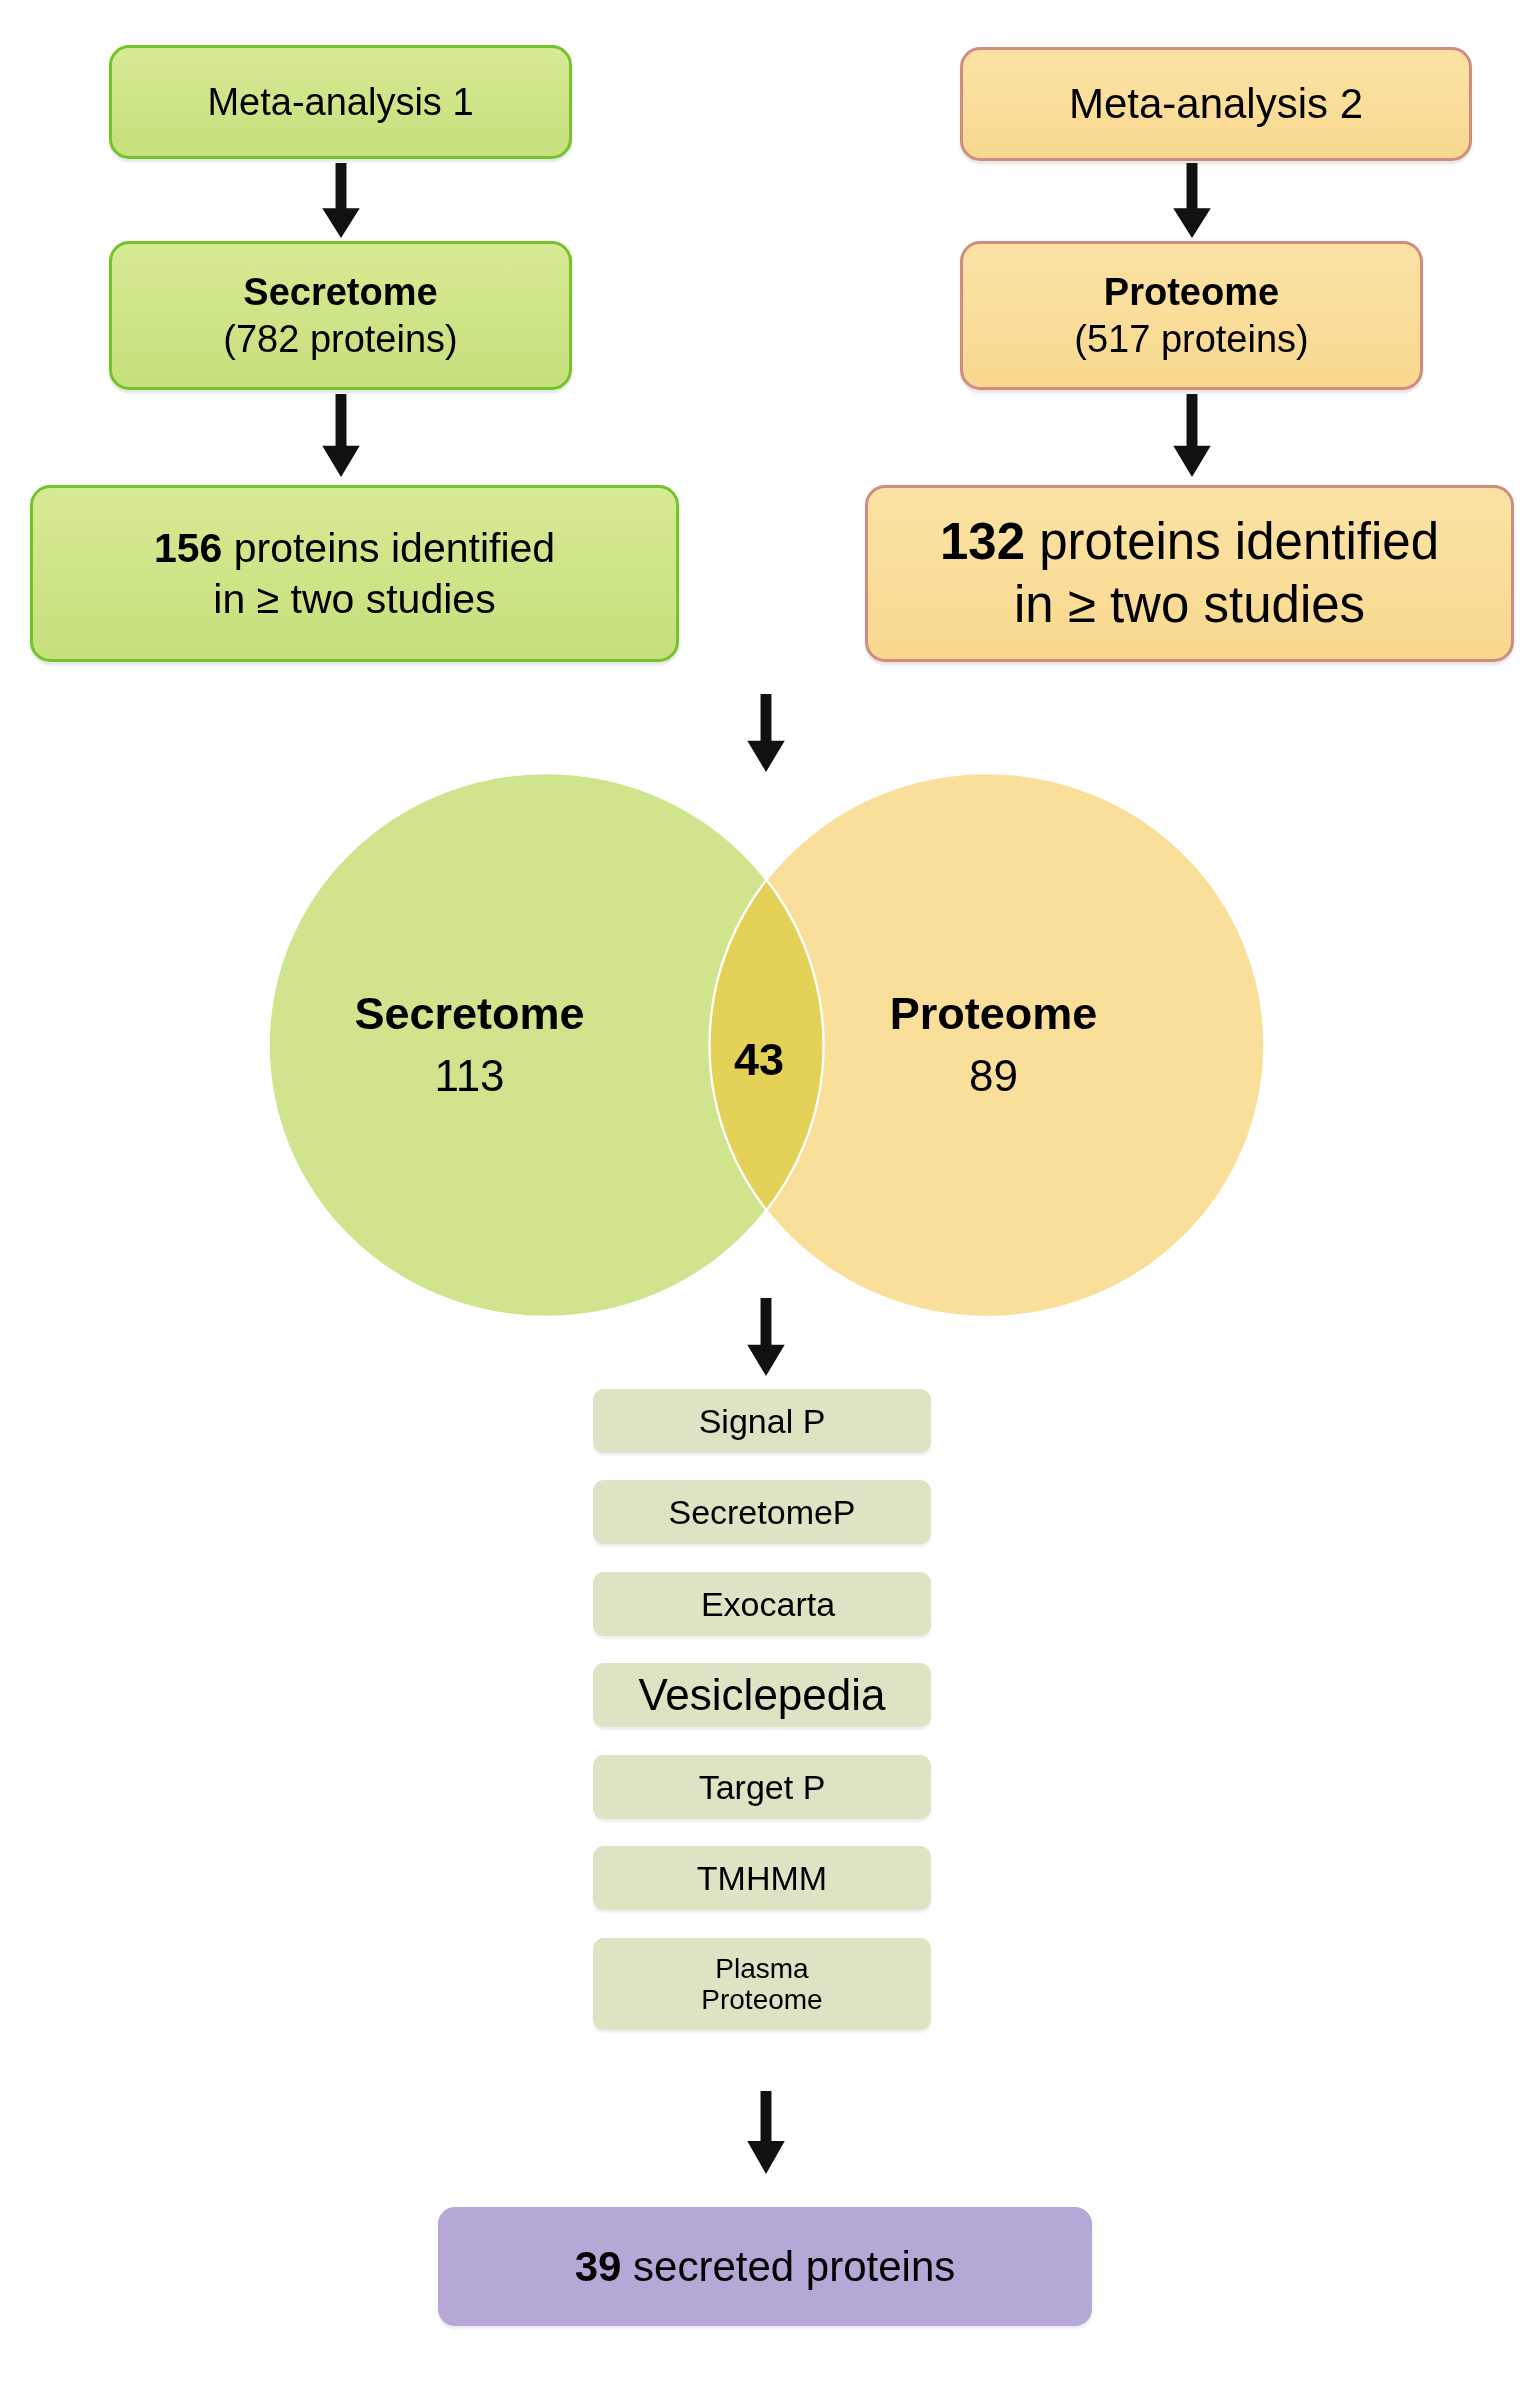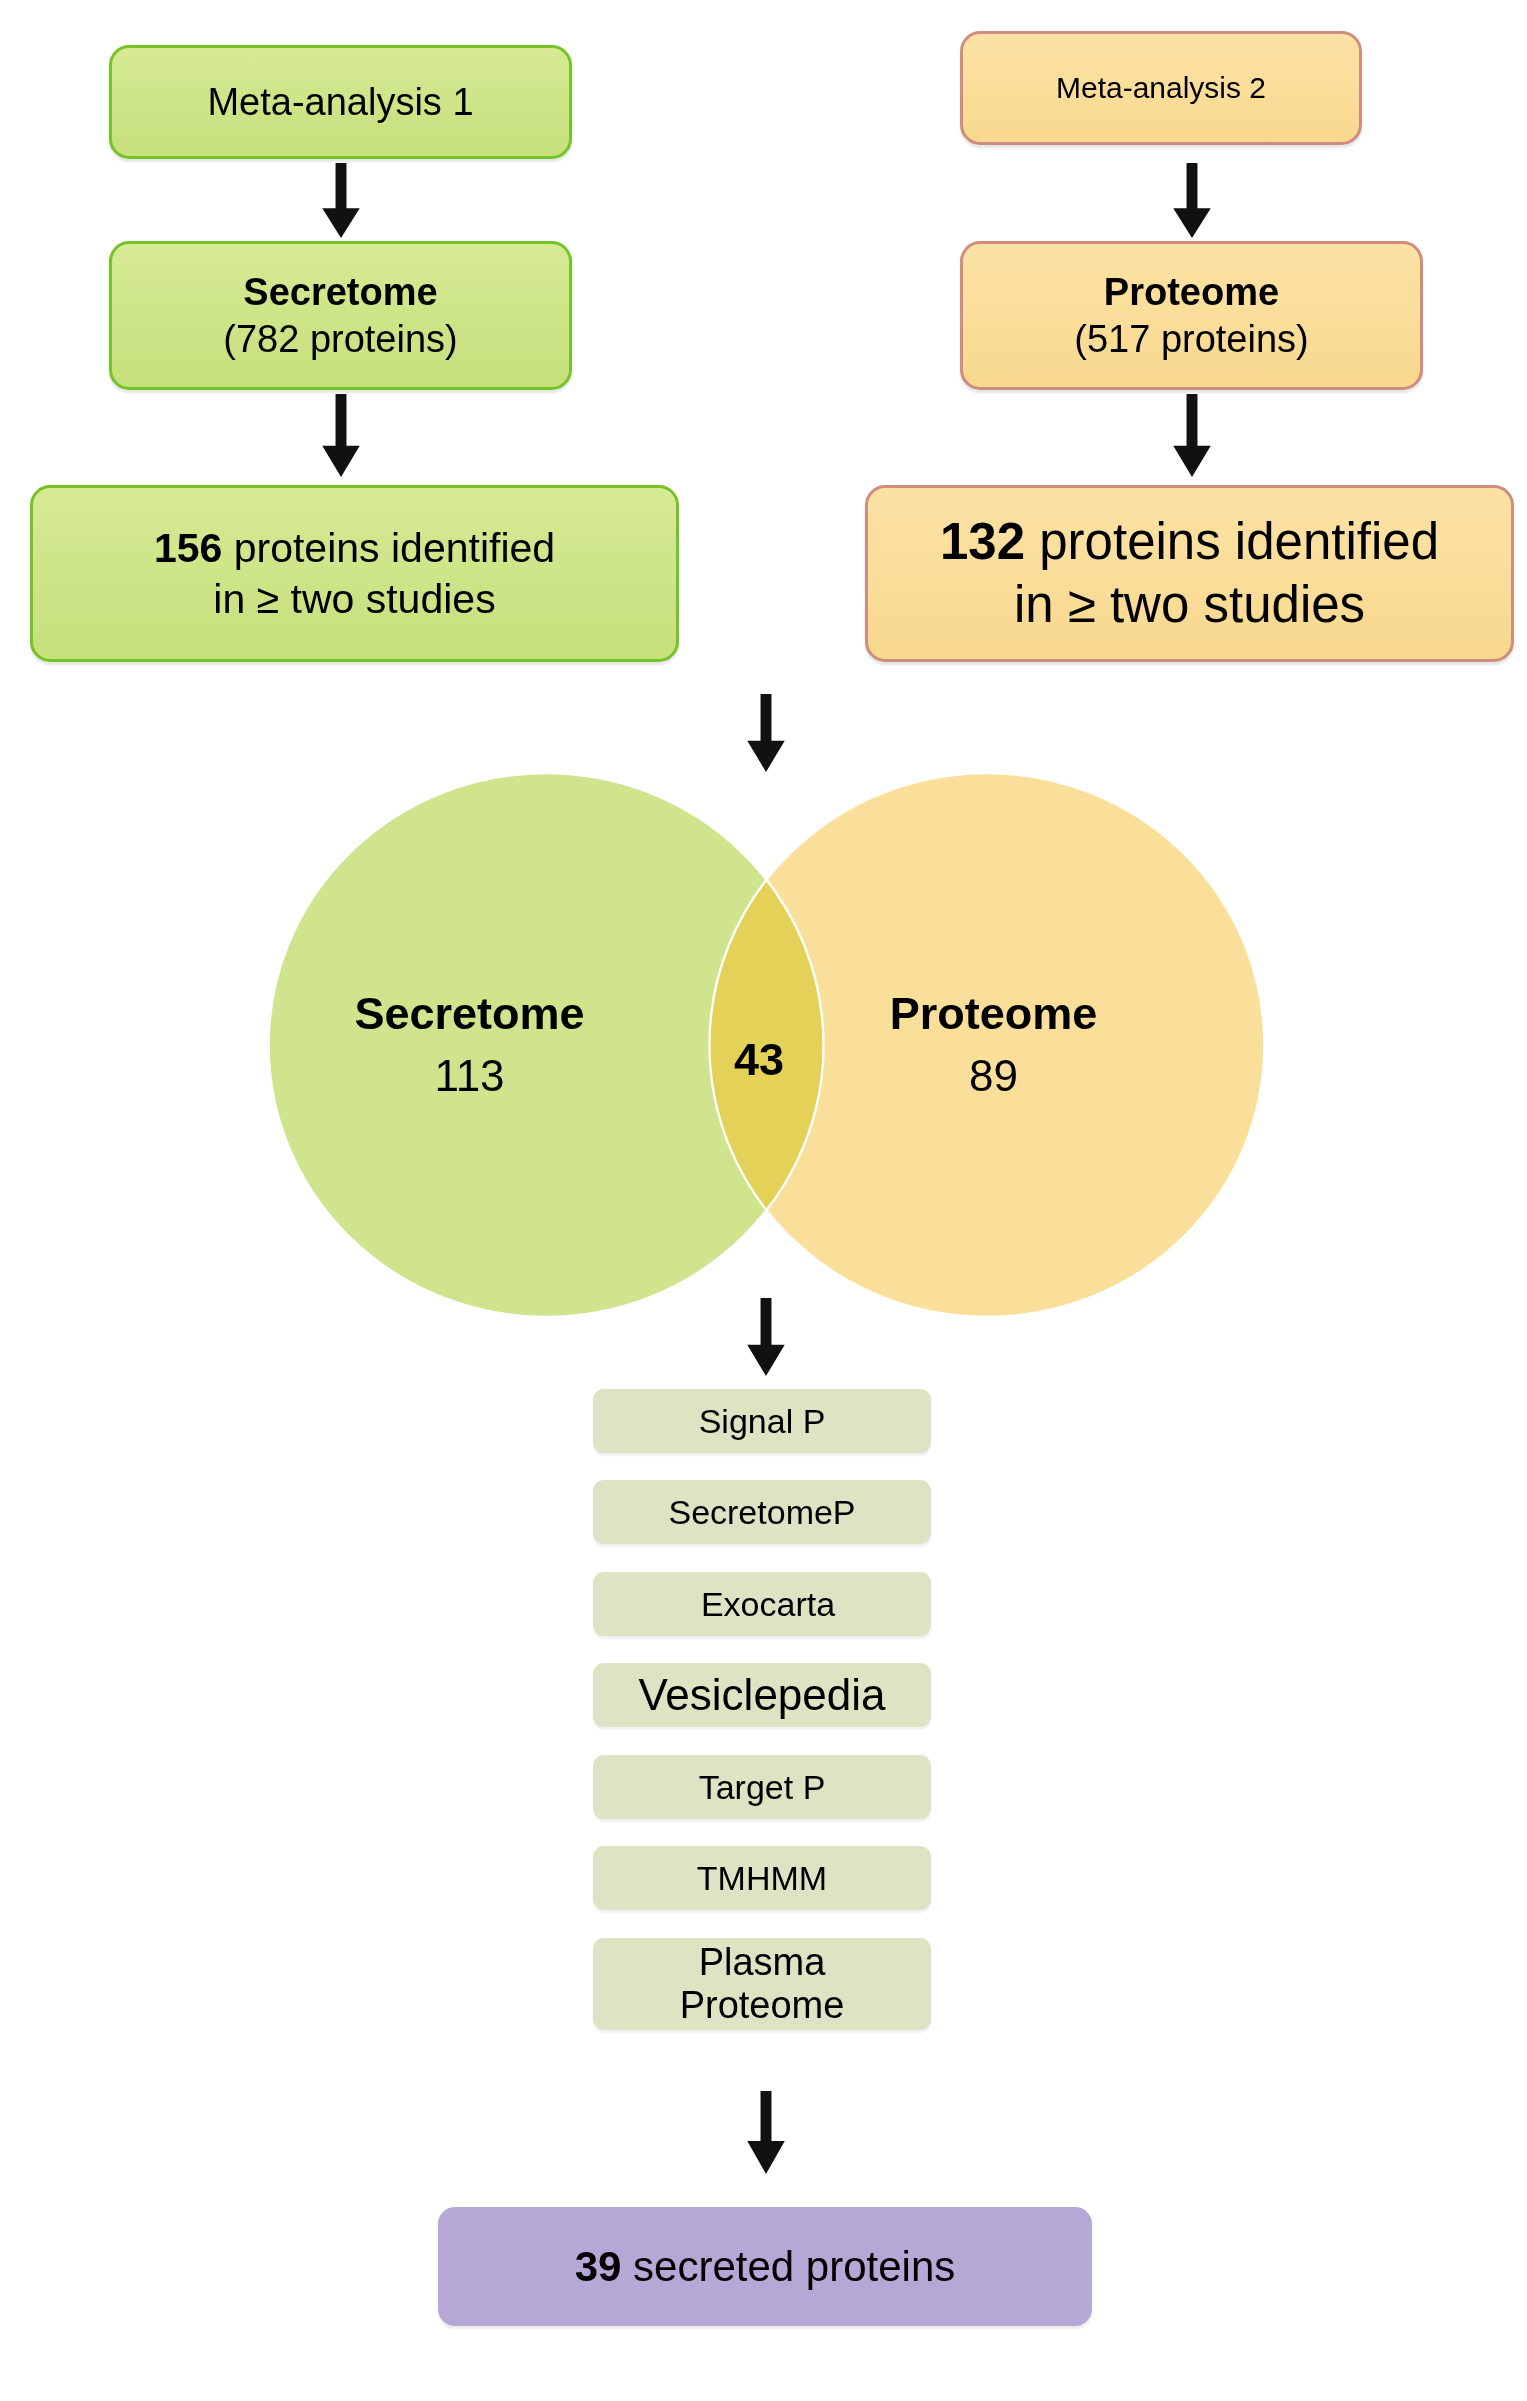--- a/index.html
+++ b/index.html
@@ -84,21 +84,21 @@
 </style>
 </head>
 <body>
 
 <div id="canvas">
 
   <div class="box green" style="left:109px;top:45px;width:463px;height:114px;font-size:38px;">
     <span class="ln">Meta-analysis 1</span>
   </div>
 
-  <div class="box orange" style="left:960px;top:31px;width:402px;height:114px;font-size:30px;">
+  <div class="box orange" style="left:960px;top:47px;width:512px;height:114px;font-size:42px;">
     <span class="ln">Meta-analysis 2</span>
   </div>
 
   <div class="arrow" style="left:316px;top:163px;width:50px;height:75px;">
     <svg width="50" height="75" viewBox="0 0 64 96">
       <path d="M25 0 h14 v58 h17 L32 96 L8 58 h17 Z" fill="#111111"></path>
     </svg>
   </div>
 
   <div class="arrow" style="left:1167px;top:163px;width:50px;height:75px;">
@@ -193,21 +193,21 @@
   </div>
 
   <div class="box tool" style="left:593px;top:1846px;width:338px;height:64px;font-size:34px;">
     <span class="ln">TMHMM</span>
   </div>
 
   <div class="box tool" style="left:593px;top:1755px;width:338px;height:64px;font-size:34px;">
     <span class="ln">Target P</span>
   </div>
 
-  <div class="box tool" style="left:593px;top:1938px;width:338px;height:92px;font-size:38px;">
+  <div class="box tool" style="left:593px;top:1938px;width:338px;height:92px;font-size:28px;">
     <span class="ln">Plasma</span>
     <span class="ln">Proteome</span>
   </div>
 
   <div class="arrow" style="left:741px;top:2091px;width:50px;height:83px;">
     <svg width="50" height="83" viewBox="0 0 64 106">
       <path d="M25 0 h14 v64 h17 L32 106 L8 64 h17 Z" fill="#111111"></path>
     </svg>
   </div>
 

